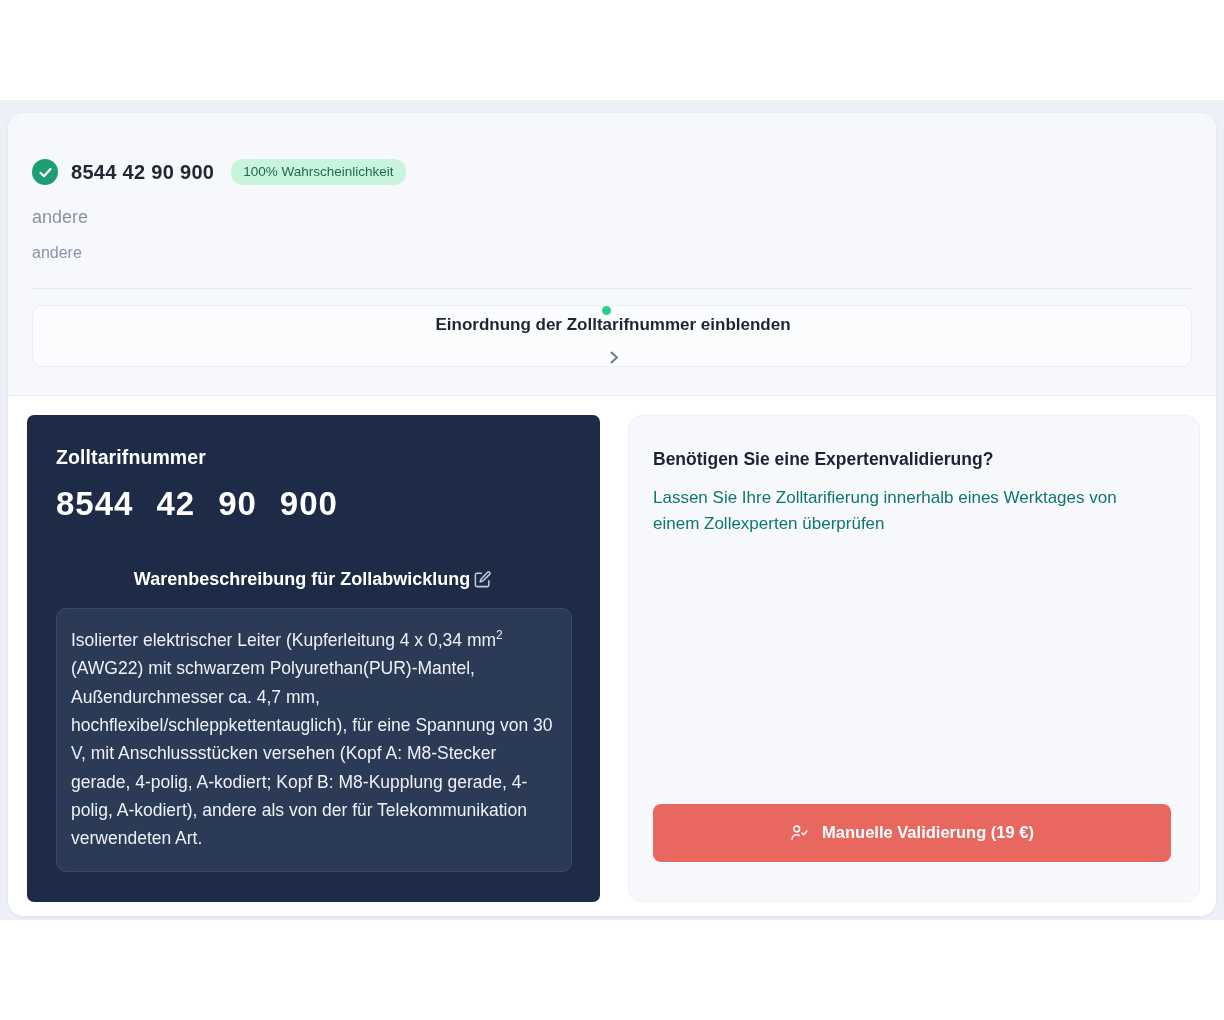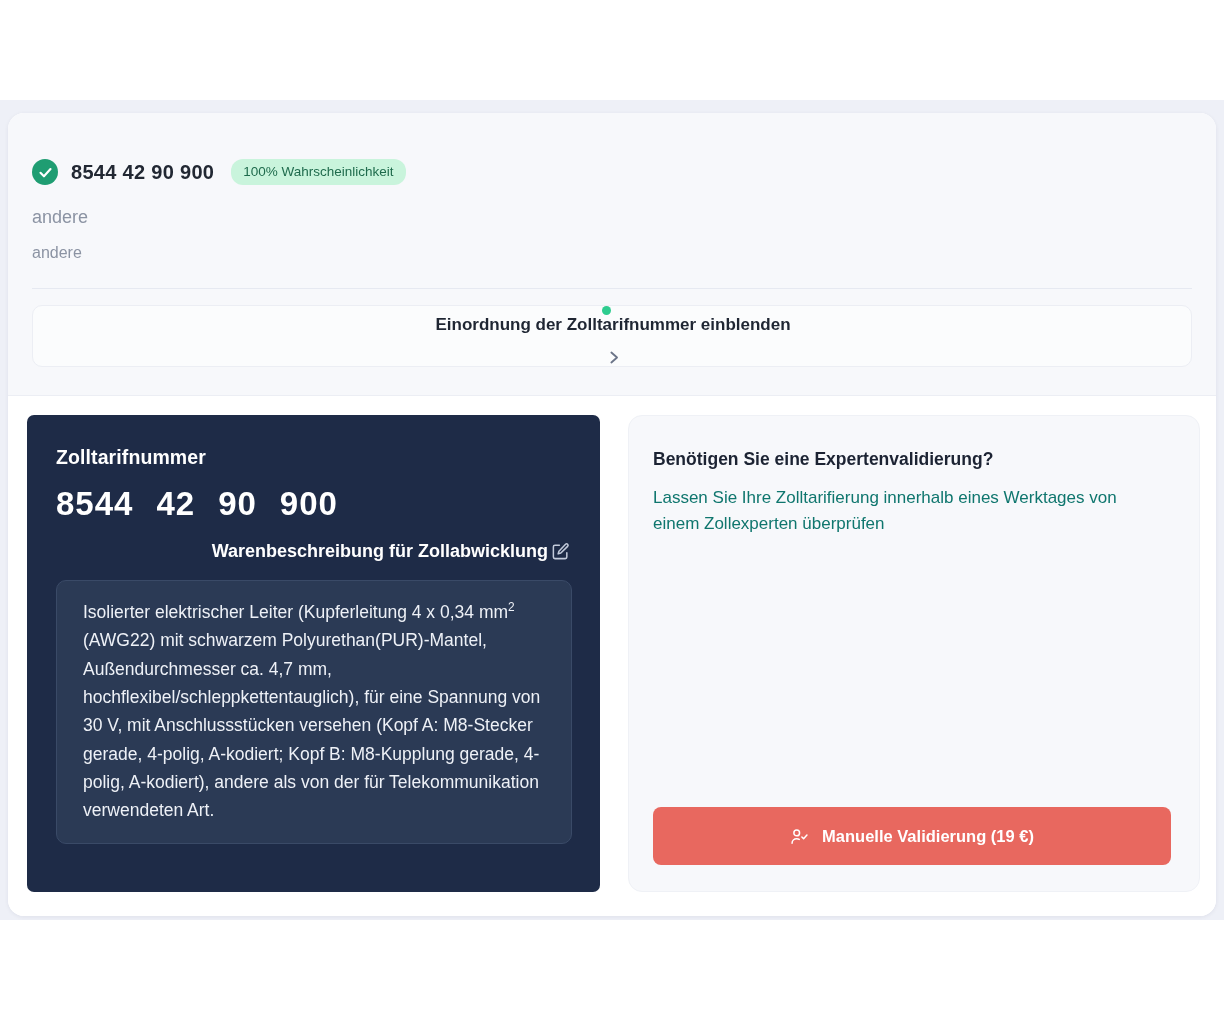--- a/index.html
+++ b/index.html
@@ -187,24 +187,24 @@
     margin-top: 16px;
     font-size: 33px;
     font-weight: 700;
     color: #ffffff;
     letter-spacing: 1px;
     display: flex;
     gap: 23px;
   }
 
   .goods-head {
-    margin-top: 16px;
-    display: flex;
-    align-items: center;
-    justify-content: flex-end;
+    margin-top: 44px;
+    display: flex;
+    align-items: center;
+    justify-content: center;
   }
 
   .goods-head-title {
     font-size: 18px;
     font-weight: 700;
     color: #ffffff;
   }
 
   .edit-icon-btn {
     width: 24px; height: 24px;
@@ -213,35 +213,35 @@
     cursor: pointer;
     background: none;
     border: none;
   }
 
   .goods-box {
     margin-top: 17px;
     background: #2b3a55;
     border: 1px solid #3a4a67;
     border-radius: 10px;
-    padding: 17px 18px 18px 26px;
+    padding: 17px 18px 18px 14px;
     font-size: 17.5px;
     line-height: 1.62;
     color: #eef1f7;
     font-weight: 400;
   }
   .goods-box sup { font-size: .68em; vertical-align: super; }
 
   
   .light-panel {
     flex: 1 1 auto;
     background: #f7f8fb;
     border: 1px solid #eff1f6;
     border-radius: 14px;
-    padding: 33px 28px 26px 24px;
+    padding: 33px 28px 39px 24px;
     display: flex;
     flex-direction: column;
     min-height: 477px;
   }
 
   .light-panel-title {
     font-size: 17.5px;
     font-weight: 700;
     color: #1c2333;
   }

